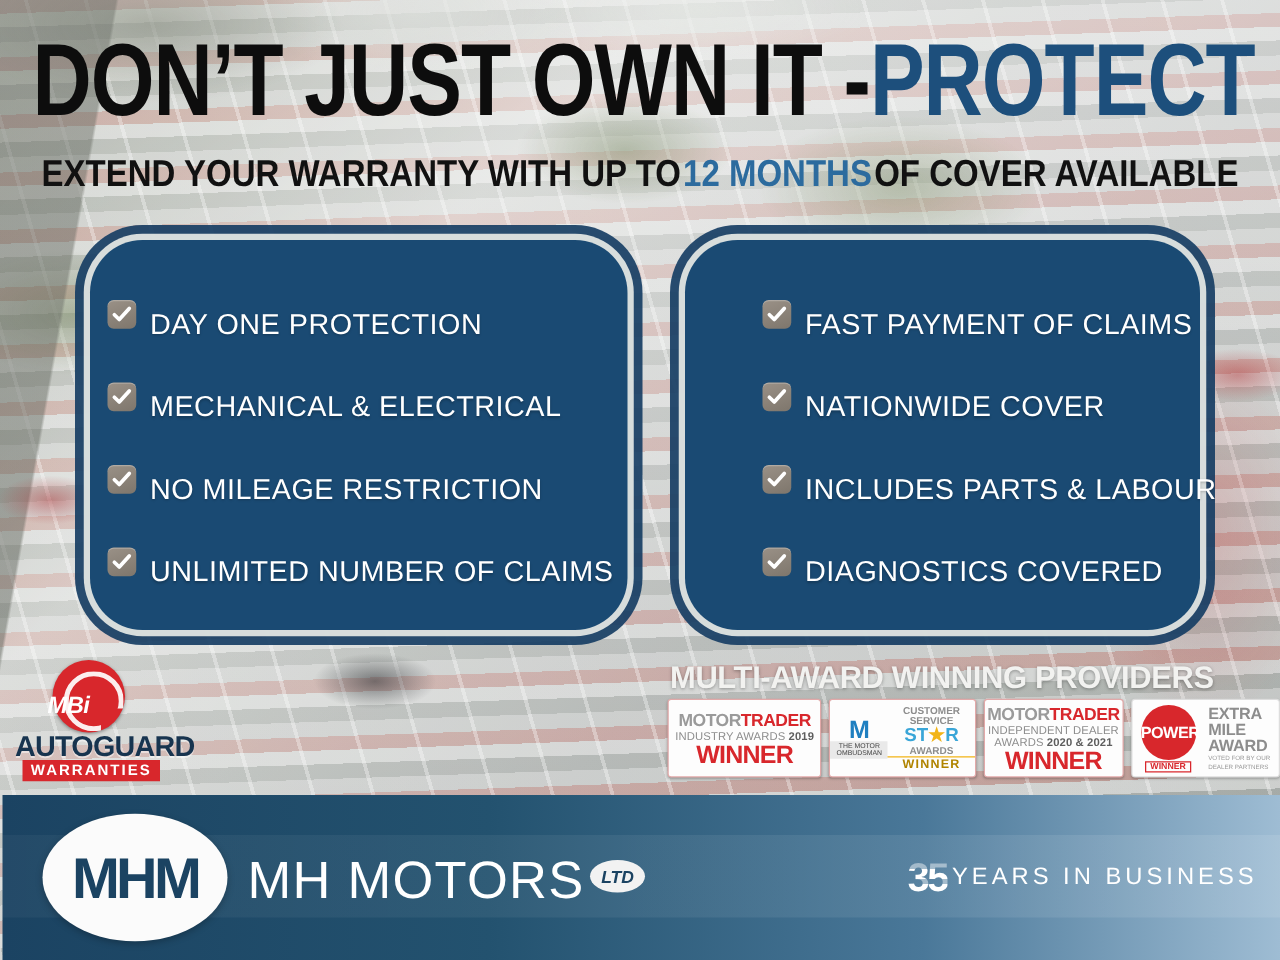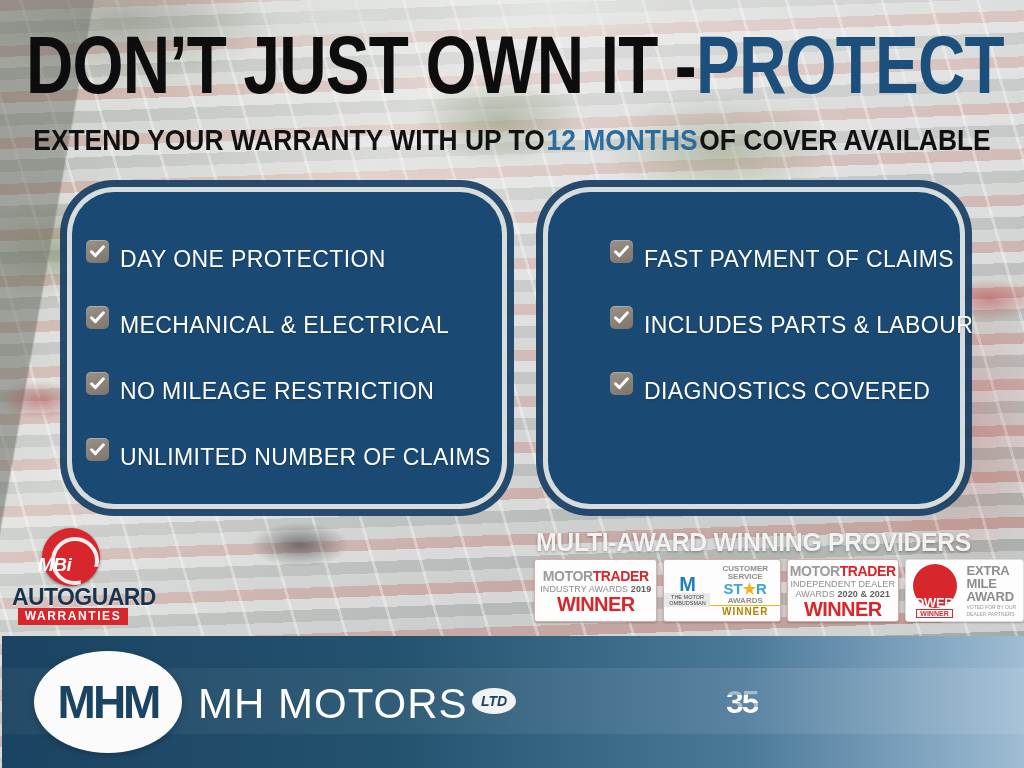--- a/index.html
+++ b/index.html
@@ -150,21 +150,21 @@
   .b2-right{ flex:1; display:flex; flex-direction:column; align-items:center; justify-content:center; }
   .b2-cs{ font-size:8px; font-weight:bold; color:#8d8d8d; line-height:8px; }
   .b2-star{ font-weight:bold; font-size:15px; color:#3aa6d8; line-height:15px; }
   .b2-star .s{ color:#f2b417; }
   .b2-aw{ font-size:8px; font-weight:bold; color:#8d8d8d; line-height:9px; }
   .b2-winner{ font-weight:bold; font-size:10px; color:#b08400; letter-spacing:1px; border-top:1px solid #f2b417; width:100%; text-align:center; }
 
   .b4-left{ width:58px; display:flex; flex-direction:column; align-items:center; justify-content:center; }
   .b4-disc{
     width:44px; height:44px; border-radius:50%; background:#d8272c; color:#fff;
-    display:flex; flex-direction:row; align-items:flex-end; justify-content:center; line-height:10px;gap:36px;
+    display:flex; flex-direction:column; align-items:flex-start; justify-content:center; line-height:10px;gap:36px;
   }
   .b4-cd{ font-size:5px; }
   .b4-pw{ font-weight:bold; font-size:13px; letter-spacing:-.4px; }
   .b4-yr{ font-weight:bold; font-size:11px; }
   .b4-winner{ font-size:7px; font-weight:bold; color:#d8272c; border:1px solid #d8272c; padding:0 3px; margin-top:1px; }
   .b4-right{ flex:1; display:flex; flex-direction:column; justify-content:center; padding-left:3px; }
   .b4-line{ font-weight:bold; font-size:13px; color:#8d8d8d; line-height:13px; letter-spacing:-.2px; }
   .b4-voted{ font-size:5px; color:#9a9a9a; line-height:6px; margin-top:1px; }
 
   
@@ -254,20 +254,28 @@
 
 <div class="panel" id="panel-right">
   <ul>
     <li class="feature">
       <span class="chk">
           <svg width="17" height="17" viewBox="0 0 17 17">
             <path d="M2.5 8.8 L6.4 12.6 L14.4 3.8" stroke="#ffffff" stroke-width="3" fill="none" stroke-linecap="round" stroke-linejoin="round"></path>
           </svg>
         </span>
       <span class="feature-label">FAST PAYMENT OF CLAIMS</span>
+    </li>
+    <li class="feature">
+      <span class="chk">
+          <svg width="17" height="17" viewBox="0 0 17 17">
+            <path d="M2.5 8.8 L6.4 12.6 L14.4 3.8" stroke="#ffffff" stroke-width="3" fill="none" stroke-linecap="round" stroke-linejoin="round"></path>
+          </svg>
+        </span>
+      <span class="feature-label">NATIONWIDE COVER</span>
     </li>
     <li class="feature">
       <span class="chk">
           <svg width="17" height="17" viewBox="0 0 17 17">
             <path d="M2.5 8.8 L6.4 12.6 L14.4 3.8" stroke="#ffffff" stroke-width="3" fill="none" stroke-linecap="round" stroke-linejoin="round"></path>
           </svg>
         </span>
       <span class="feature-label">INCLUDES PARTS &amp; LABOUR</span>
     </li>
     <li class="feature">
@@ -344,13 +352,14 @@
   <div id="ltd-tail"></div>
   <div id="mhm-oval">
     <span id="mhm-mono">MHM</span>
   </div>
   <div id="mh-word">MH MOTORS</div>
   <div id="ltd-badge">LTD</div>
 </div>
 
 <div id="years">
   <span id="years-num">35</span>
+  <span id="years-txt">YEARS IN BUSINESS</span>
 </div>
 
 </body></html>

